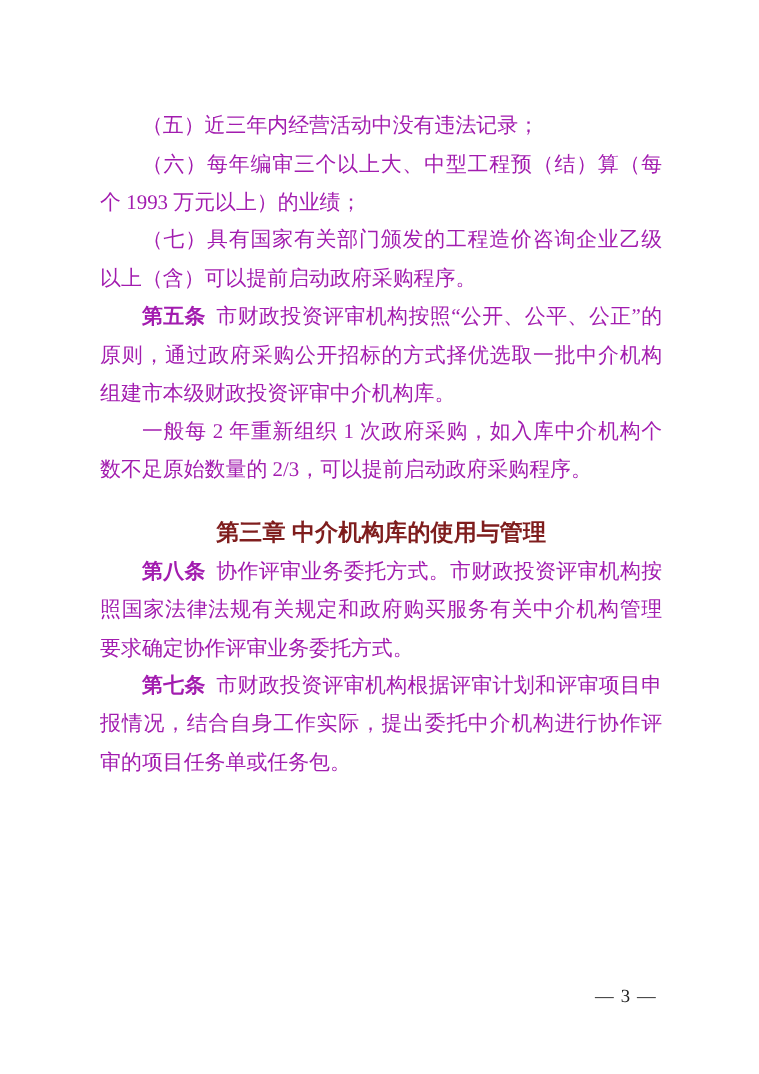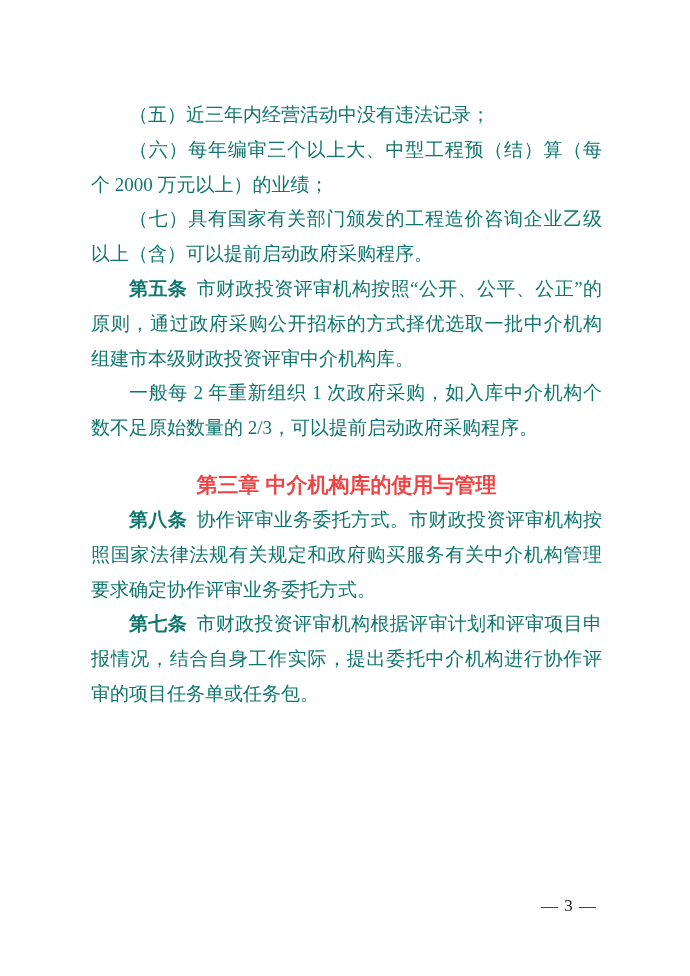--- a/index.html
+++ b/index.html
@@ -22,57 +22,57 @@
     top: 98px;
     width: 511px;
   }
   .para {
     margin: 0;
     font-size: 19px;
     line-height: 34.8px;
     text-align: justify;
     text-indent: 2em;
     font-family: "Liberation Serif", "DejaVu Serif", serif;
-    color: #0f766e;
+    color: #a21caf;
   }
   .lead {
     font-weight: 700;
     font-family: "Liberation Sans", "DejaVu Sans", sans-serif;
     margin-right: 0.5em;
     margin-top: 25px;
   }
   .chapter-heading {
     margin: 21px 0 0 0;
     font-size: 21px;
     line-height: 36px;
     font-weight: 700;
     font-family: "Liberation Sans", "DejaVu Sans", sans-serif;
     text-align: center;
-    color: #ef4444;
+    color: #7f1d1d;
   }
   .page-number {
     position: absolute;
     top: 896px;
     right: 93px;
     font-size: 17px;
     line-height: 20px;
     letter-spacing: 1px;
     font-family: "Liberation Serif", "DejaVu Serif", serif;
     color: #222222;
   }
 </style>
 </head>
 <body>
 
 <div class="page">
   <div class="content">
 
     <p class="para"><span>（五）近三年内经营活动中没有违法记录；</span></p>
 
-    <p class="para"><span>（六）每年编审三个以上大、中型工程预（结）算（每个 2000 万元以上）的业绩；</span></p>
+    <p class="para"><span>（六）每年编审三个以上大、中型工程预（结）算（每个 1993 万元以上）的业绩；</span></p>
 
     <p class="para"><span>（七）具有国家有关部门颁发的工程造价咨询企业乙级以上（含）可以提前启动政府采购程序。</span></p>
 
     <p class="para"><span class="lead">第五条</span><span>市财政投资评审机构按照“公开、公平、公正”的原则，通过政府采购公开招标的方式择优选取一批中介机构组建市本级财政投资评审中介机构库。</span></p>
 
     <p class="para"><span>一般每 2 年重新组织 1 次政府采购，如入库中介机构个数不足原始数量的 2/3，可以提前启动政府采购程序。</span></p>
 
 
     <h2 class="chapter-heading">第三章 中介机构库的使用与管理</h2>
 

